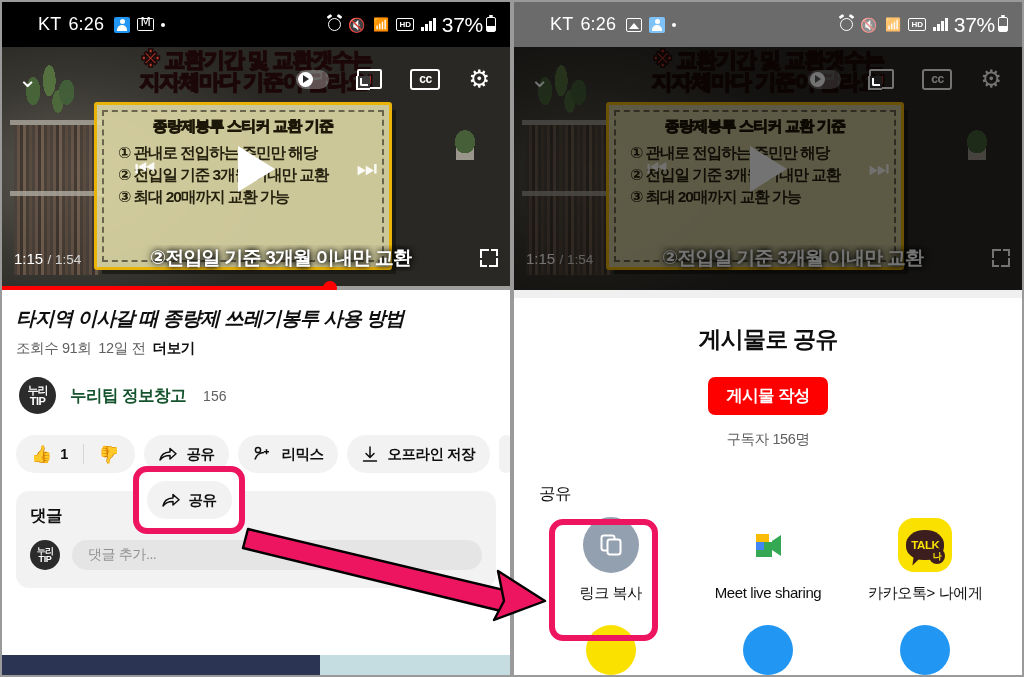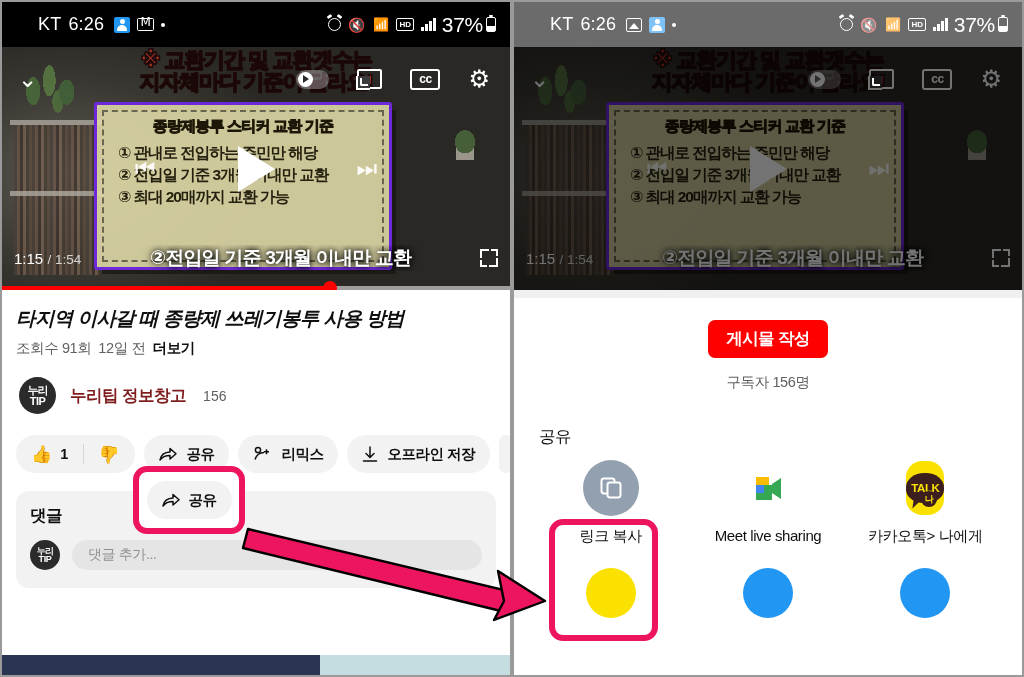--- a/index.html
+++ b/index.html
@@ -136,21 +136,21 @@
   .vid-banner {
     position: absolute; left: 0; right: 0; top: 2px; text-align: center;
     font-weight: 900; font-size: 21px; line-height: 1.06;
     color: #c0392b; -webkit-text-stroke: 1.6px #1a0505;
     letter-spacing: -1.2px; opacity: .93; white-space: nowrap;
   }
 
   .slide {
     position: absolute; left: 92px; top: 55px; width: 298px; height: 168px;
     background: rgba(222,216,166,.9);
-    border: 3px solid #6d28d9; border-radius: 3px;
+    border: 3px solid #eab308; border-radius: 3px;
     box-shadow: 6px 6px 0 -2px rgba(20,18,12,.65);
     padding: 12px 8px 0;
   }
   .slide::after {
     content: ""; position: absolute; inset: 5px;
     border: 2px dashed rgba(25,22,14,.55);
   }
   .slide-title {
     text-align: center; font-weight: 900; font-size: 15px;
     color: #8a6a1a; -webkit-text-stroke: .9px #1c1708;
@@ -254,21 +254,21 @@
   .vid-meta .more { color: #0f0f0f; font-weight: 700; }
 
   .channel { margin-top: 19px; display: flex; align-items: center; gap: 14px; padding-left: 3px; }
   .avatar {
     width: 37px; height: 37px; border-radius: 50%; background: #2b2b2b;
     color: #fff; display: flex; flex-direction: column; align-items: center;
     justify-content: center; line-height: .98; font-weight: 900; flex: none;
   }
   .avatar .a1 { font-size: 11px; letter-spacing: -1px; }
   .avatar .a2 { font-size: 11px; letter-spacing: -.6px; }
-  .ch-name { font-size: 16.5px; font-weight: 700; color: #7f1d1d; letter-spacing: -.5px; }
+  .ch-name { font-size: 16.5px; font-weight: 700; color: #14532d; letter-spacing: -.5px; }
   .ch-subs { font-size: 14px; color: #606060; margin-left: 3px; }
 
   
   .actions {
     margin-top: 21px; display: flex; align-items: center; gap: 9px;
     padding: 0 14px; overflow: hidden;
   }
   .chip {
     height: 38px; border-radius: 19px; background: #f2f2f2;
     display: flex; align-items: center; gap: 9px;
@@ -345,21 +345,21 @@
   .share-icon { width: 56px; height: 56px; display: flex; align-items: center; justify-content: center; }
   .share-text {
     font-size: 15px; color: #0f0f0f; letter-spacing: -.4px;
     white-space: nowrap; text-align: center;
   }
   .ic-copylink {
     width: 56px; height: 56px; border-radius: 50%; background: #93a0b0;
     display: flex; align-items: center; justify-content: center;
   }
   .ic-kakao {
-    width: 38px; height: 54px; border-radius: 16px; background: #fae100;
+    width: 54px; height: 54px; border-radius: 16px; background: #fae100;
     display: flex; align-items: center; justify-content: center; position: relative;
   }
   .kk-bubble {
     width: 38px; height: 30px; background: #3c1e1e; border-radius: 48% 48% 46% 46%;
     display: flex; align-items: center; justify-content: center; position: relative;
   }
   .kk-bubble::after {
     content: ""; position: absolute; left: 7px; bottom: -6px;
     width: 0; height: 0; border-top: 9px solid #3c1e1e;
     border-right: 7px solid transparent; transform: rotate(8deg);
@@ -628,20 +628,21 @@
             <i class="fs-b2"></i>
         </span>
       </div>
 
       <div class="dim-overlay"></div>
     </div>
 
     <div class="dim-overlay" style="top:288px;background:rgba(0,0,0,.06)"></div>
 
     <div class="sheet">
+      <div class="sheet-title">게시물로 공유</div>
       <button class="sheet-cta">게시물 작성</button>
       <div class="sheet-subs">구독자 156명</div>
 
       <div class="share-label">공유</div>
 
       <div class="share-grid">
 
         <div class="share-item">
           <div class="share-icon">
             <div class="ic-copylink">

